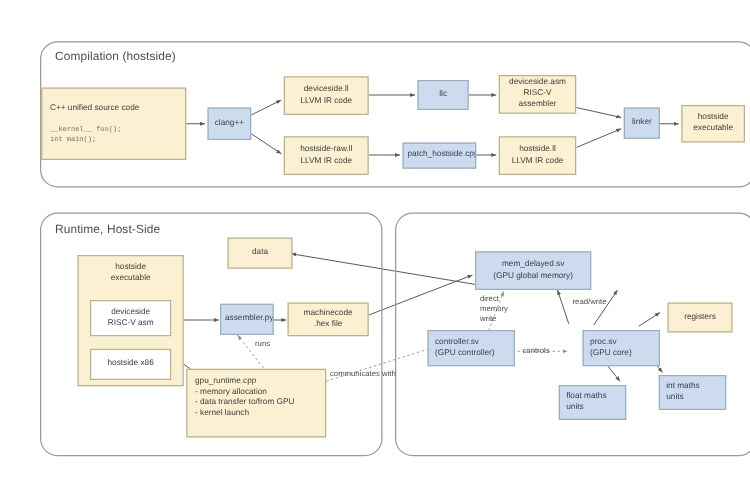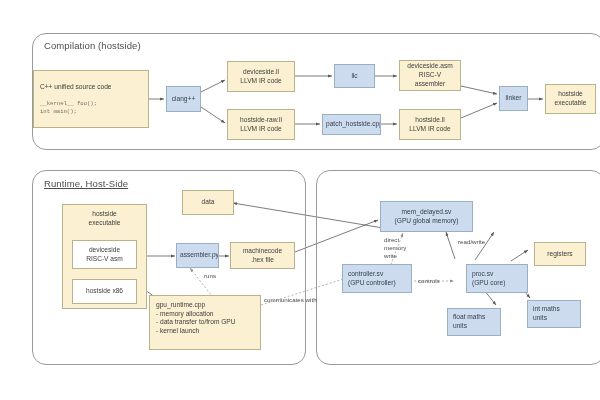--- a/index.html
+++ b/index.html
@@ -178,21 +178,21 @@
   <div class="node blue" style="left:481px; top:86px; width:29px; height:25px;">
     <span class="ln">linker</span>
   </div>
 
   <div class="node" style="left:527px; top:84px; width:51px; height:30px;">
     <span class="ln">hostside</span>
     <span class="ln">executable</span>
   </div>
 
   <div class="panel" style="left:14px; top:170px; width:274px; height:195px;"></div>
-  <div class="panel-title" style="left:26px; top:178px;text-decoration:underline;">Runtime, Host-Side</div>
+  <div class="panel-title" style="left:26px; top:178px;">Runtime, Host-Side</div>
 
   <div class="node" style="left:44px; top:204px; width:85px; height:105px; justify-content:flex-start; padding-top:5px;">
     <span class="ln">hostside</span>
     <span class="ln">executable</span>
   </div>
 
   <div class="node white" style="left:54px; top:240px; width:65px; height:29px;">
     <span class="ln">deviceside</span>
     <span class="ln">RISC-V asm</span>
   </div>

